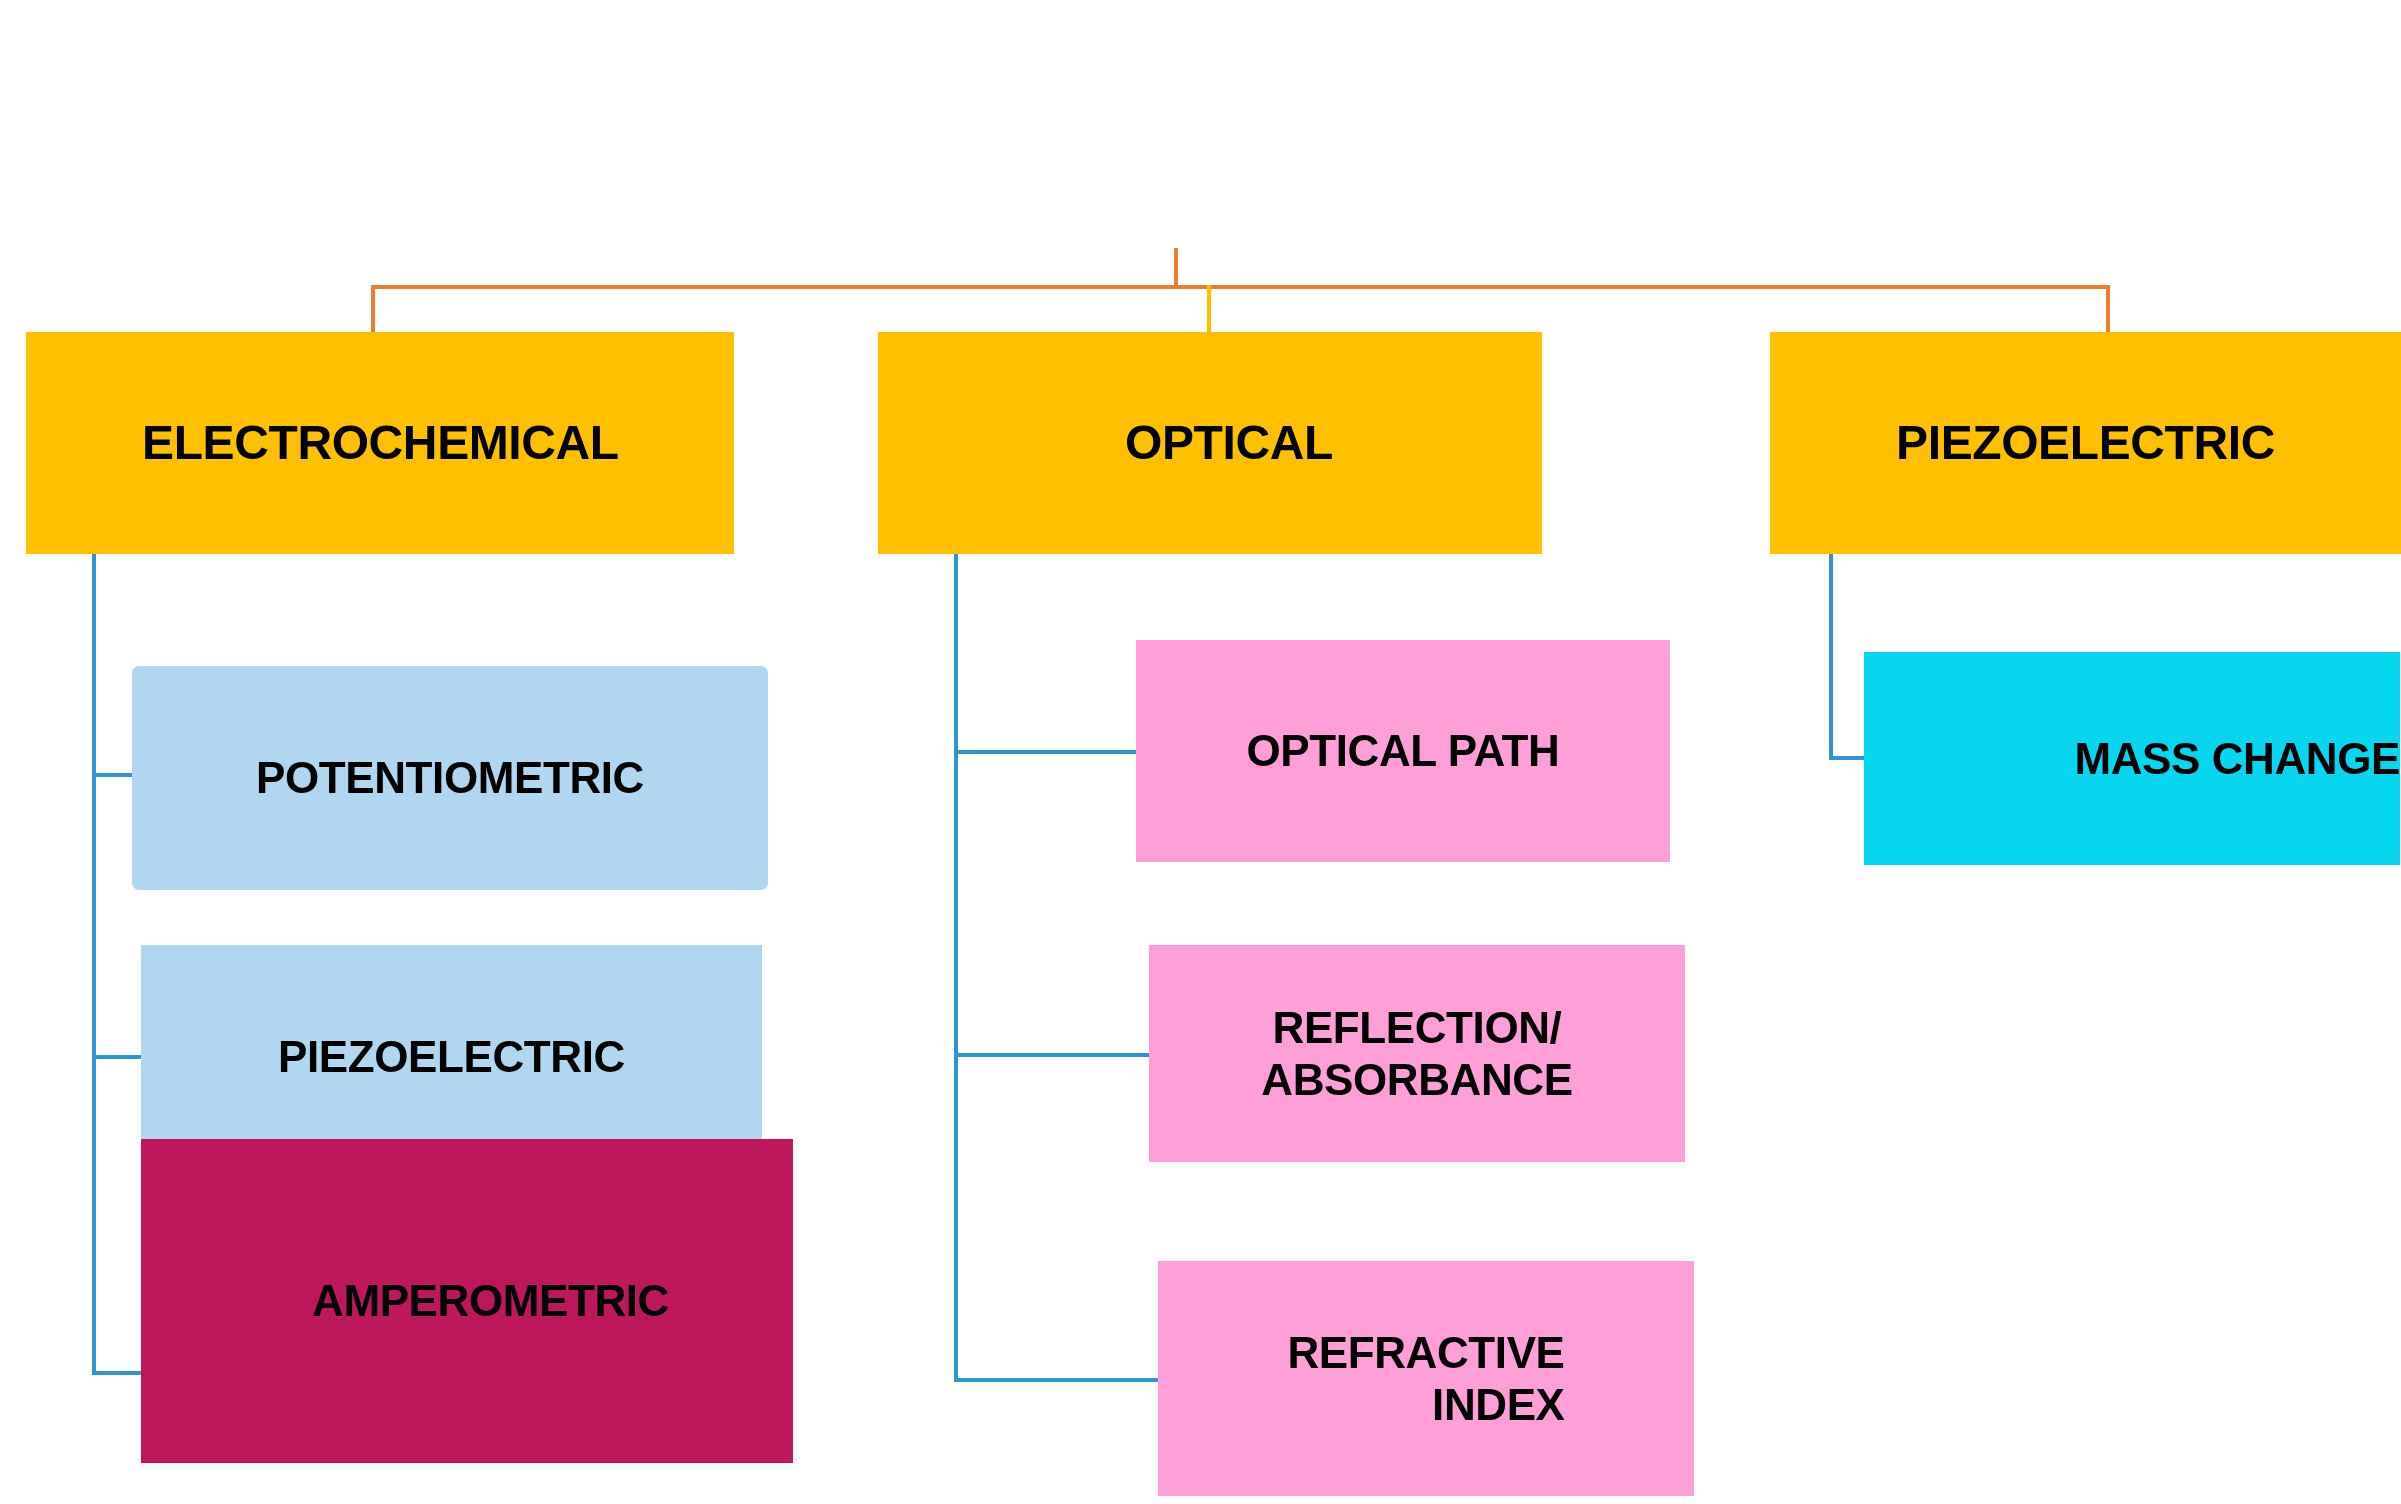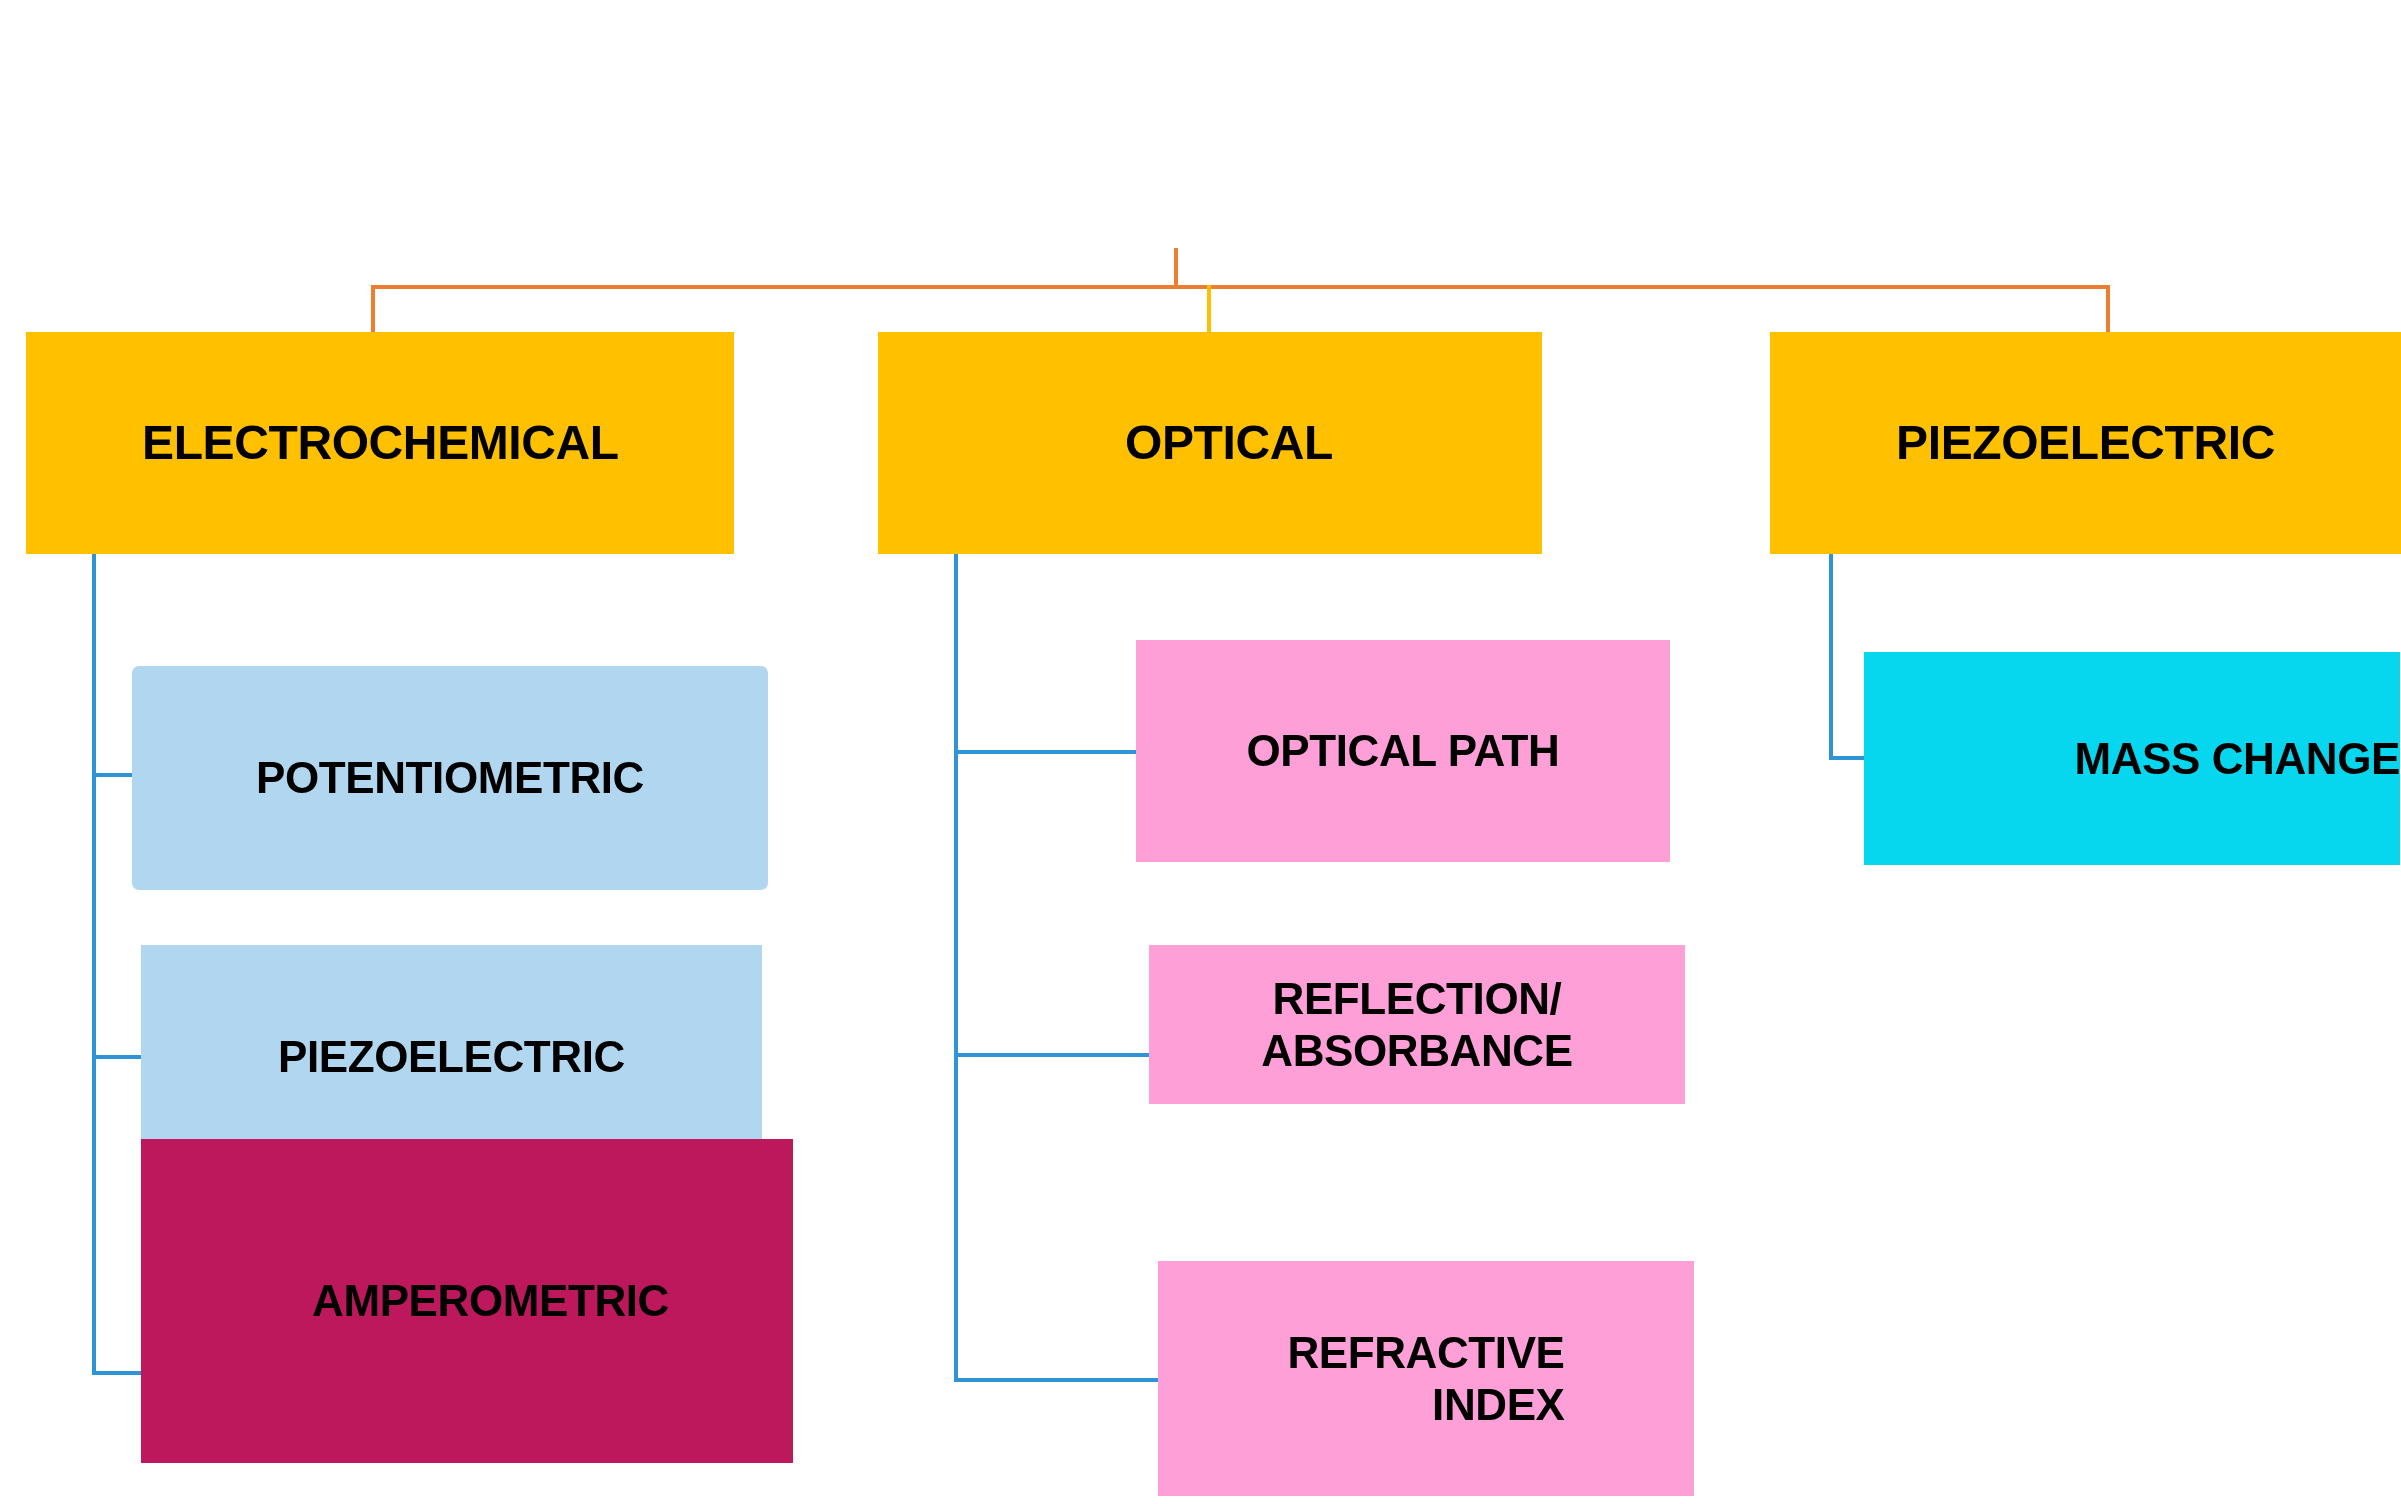--- a/index.html
+++ b/index.html
@@ -77,21 +77,21 @@
     padding-left: 47px;
   }
 
   
   #node-optical-path {
     left: 1136px; top: 640px; width: 534px; height: 222px;
     background: #ff9fd8;
     font-size: 44px;
   }
   #node-reflection-absorbance {
-    left: 1149px; top: 945px; width: 536px; height: 159px;
+    left: 1149px; top: 945px; width: 536px; height: 217px;
     background: #ff9fd8;
     font-size: 44px;
   }
   #node-refractive-index {
     left: 1158px; top: 1261px; width: 536px; height: 235px;
     background: #ff9fd8;
     font-size: 44px;
     text-align: right;
   }
 

